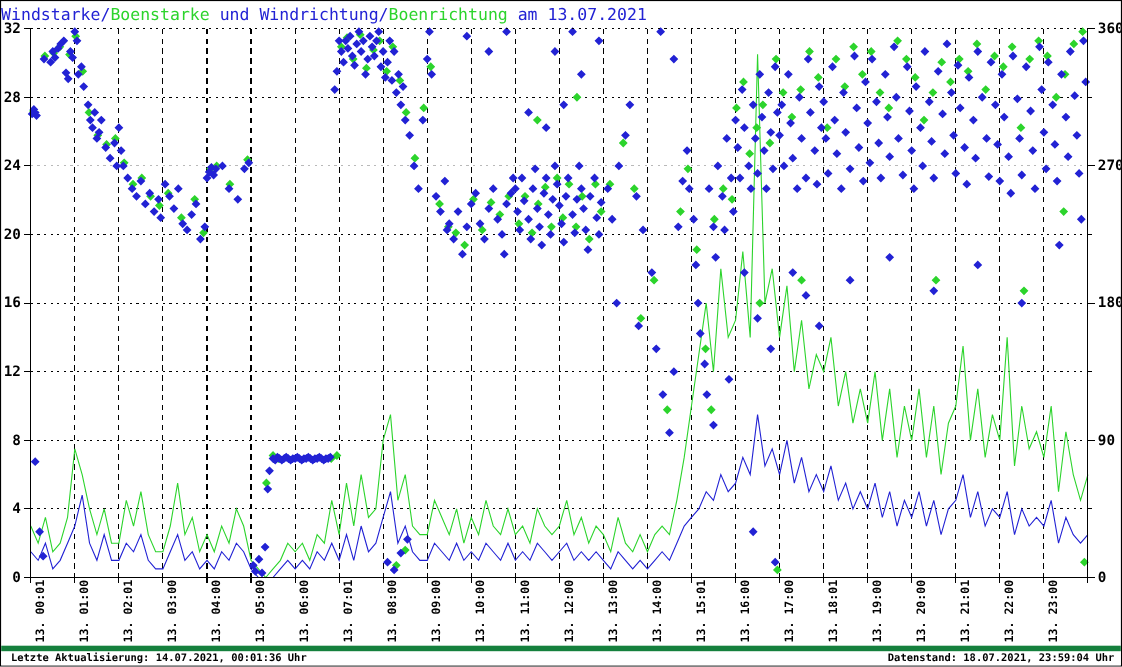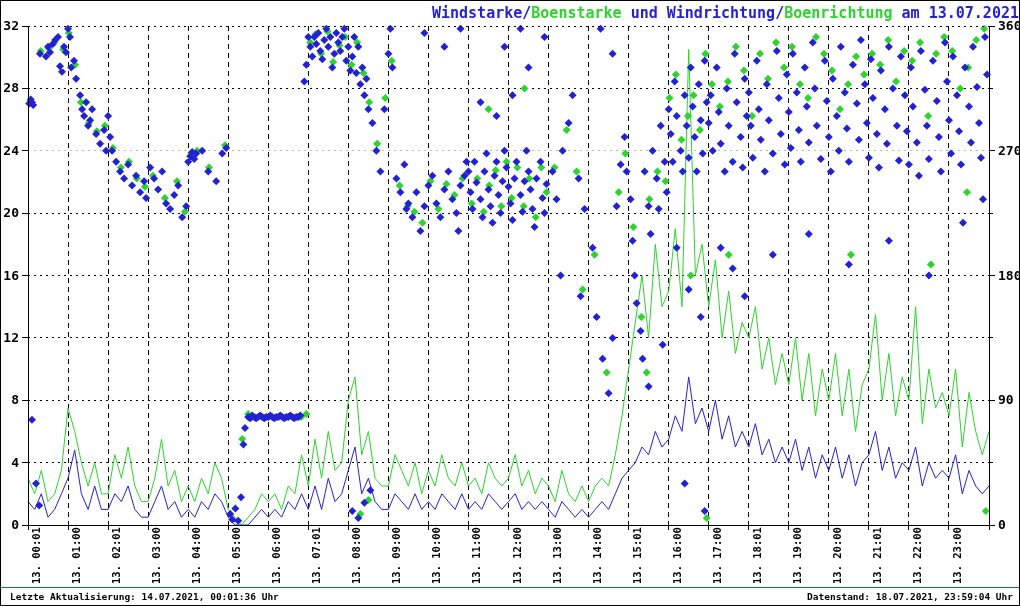--- a/index.html
+++ b/index.html
@@ -6,29 +6,29 @@
   .page{
     position:relative;
     width:1018px;height:604px;
     background:#ffffff;
     border:1px solid #000;
     font-family:"DejaVu Sans Mono","Liberation Mono",monospace;
     overflow:hidden;
   }
   .chart-title{
     position:absolute;top:3px;left:0;width:100%;
-    text-align:right;
-    font-size:15px;font-weight:bold;letter-spacing:0px;
+    text-align:left;
+    font-size:15px;font-weight:normal;letter-spacing:0px;
     white-space:pre;
   }
   #chart{position:absolute;top:0;left:0;}
   .footer{
     position:absolute;left:0;bottom:0;width:100%;
     height:18px;
-    border-top:1px solid #15803d;
+    border-top:5px solid #15803d;
     background:#fff;
     font-size:9.5px;font-weight:bold;
     color:#000;
     display:flex;justify-content:space-between;align-items:center;
     box-sizing:border-box;
     padding:0 6px 0 9px;
     white-space:pre;
   }
 </style>
 </head>

